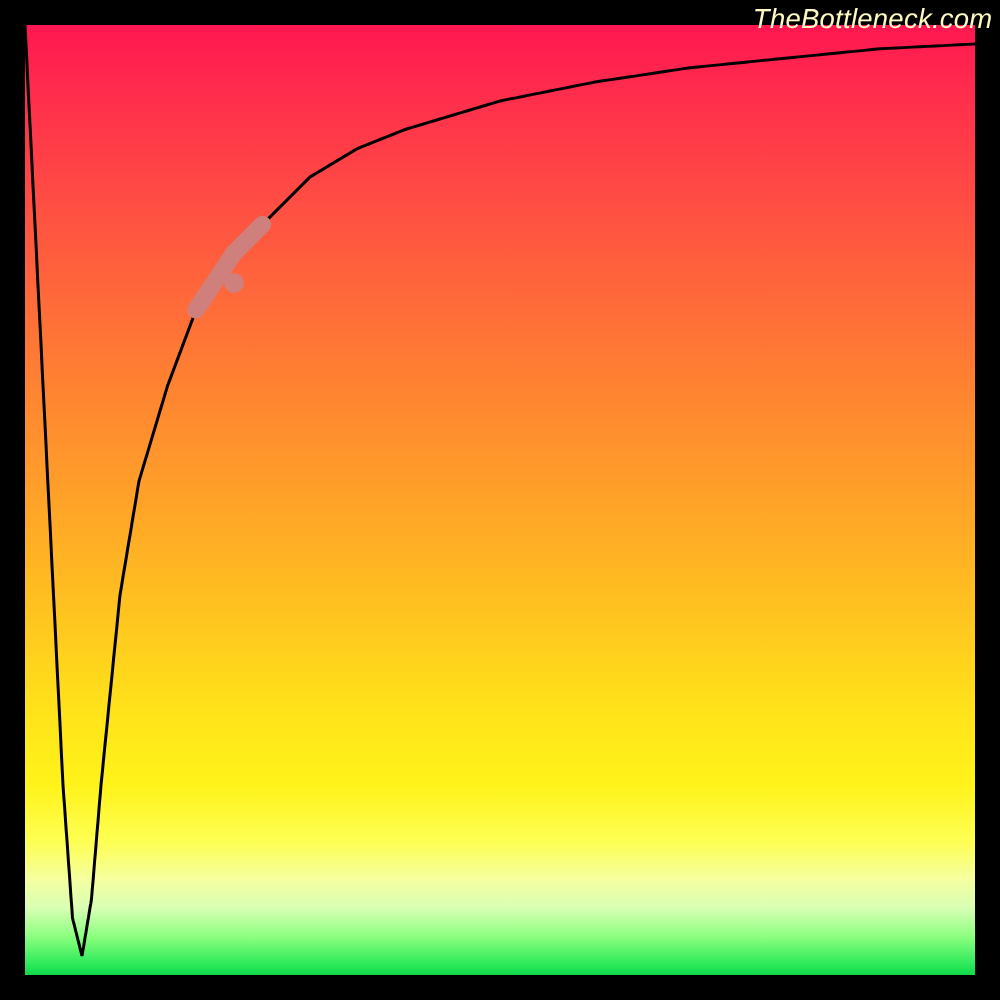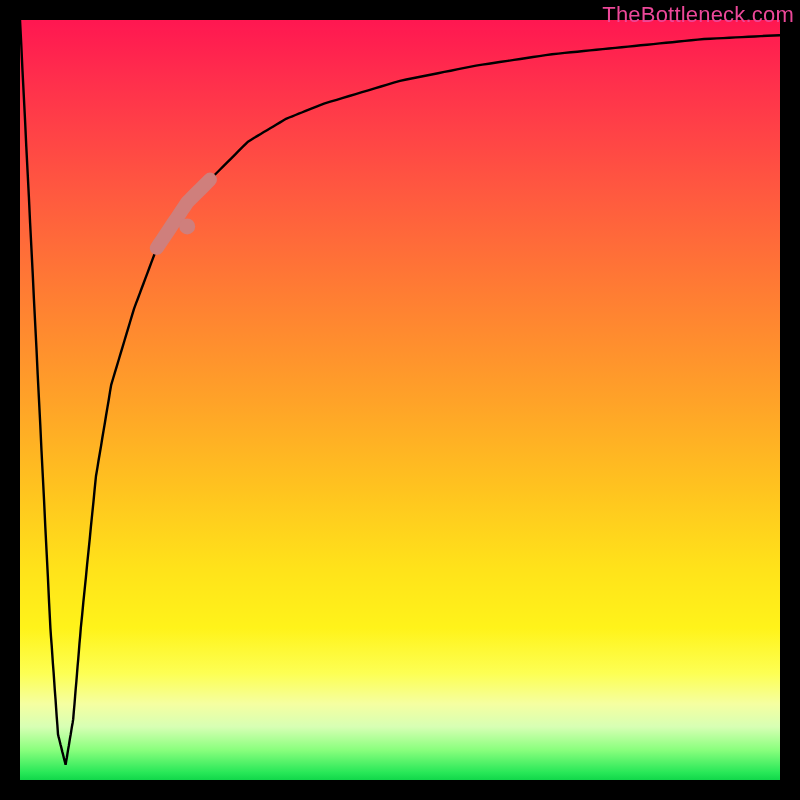--- a/index.html
+++ b/index.html
@@ -54,24 +54,25 @@
     position: absolute;
     left: 0;
     top: 0;
     width: 100%;
     height: 100%;
   }
   .watermark {
     position: absolute;
     top: 2px;
     right: 6px;
-    color: #ec4899;
+    color: #fef9c3;
     font-size: 22px;
     letter-spacing: 0.2px;
     user-select: none;
+    font-style: italic;
   }
 </style>
 </head>
 <body>
 
 <div class="stage">
 
   <div class="plot-frame">
     <div class="gradient"></div>
 

